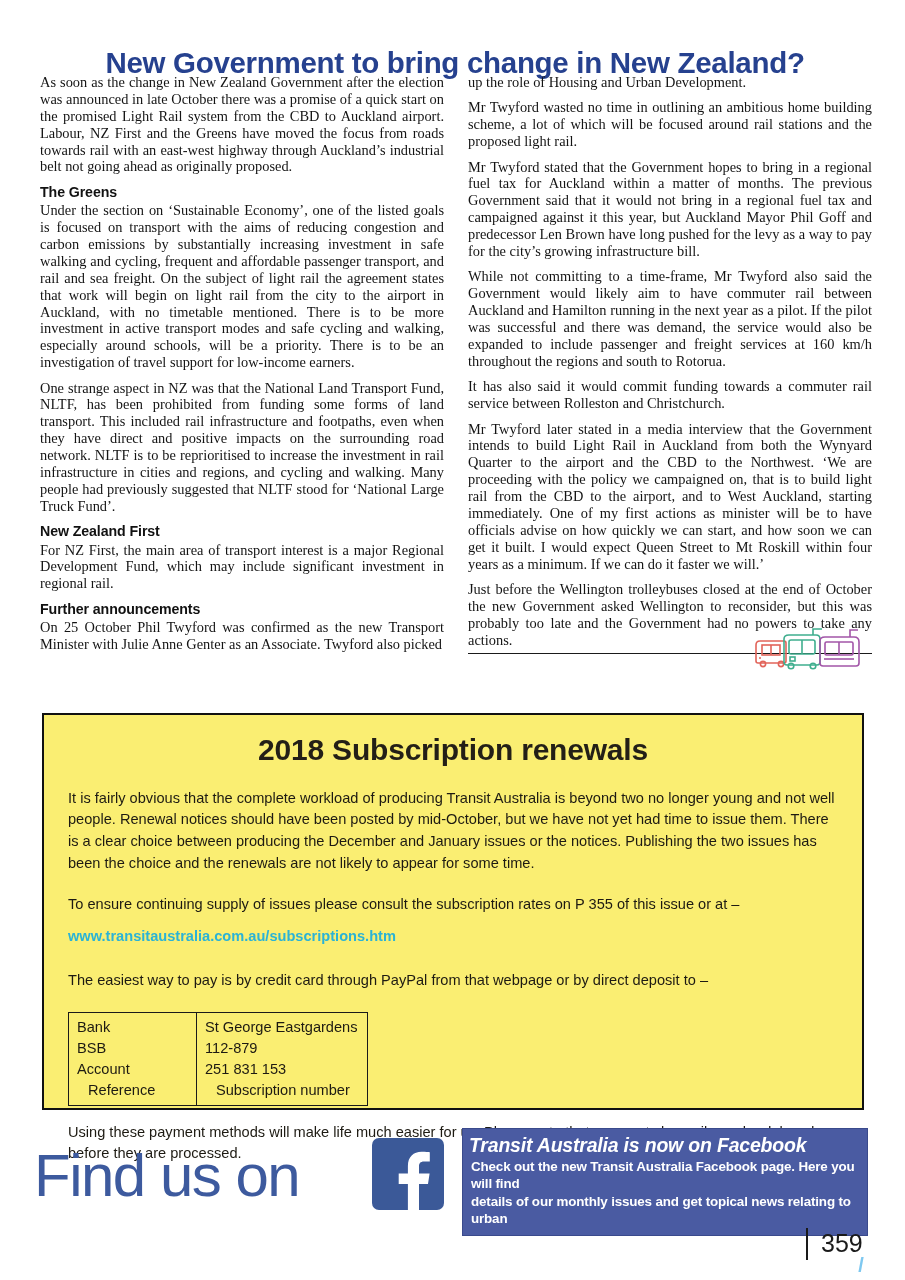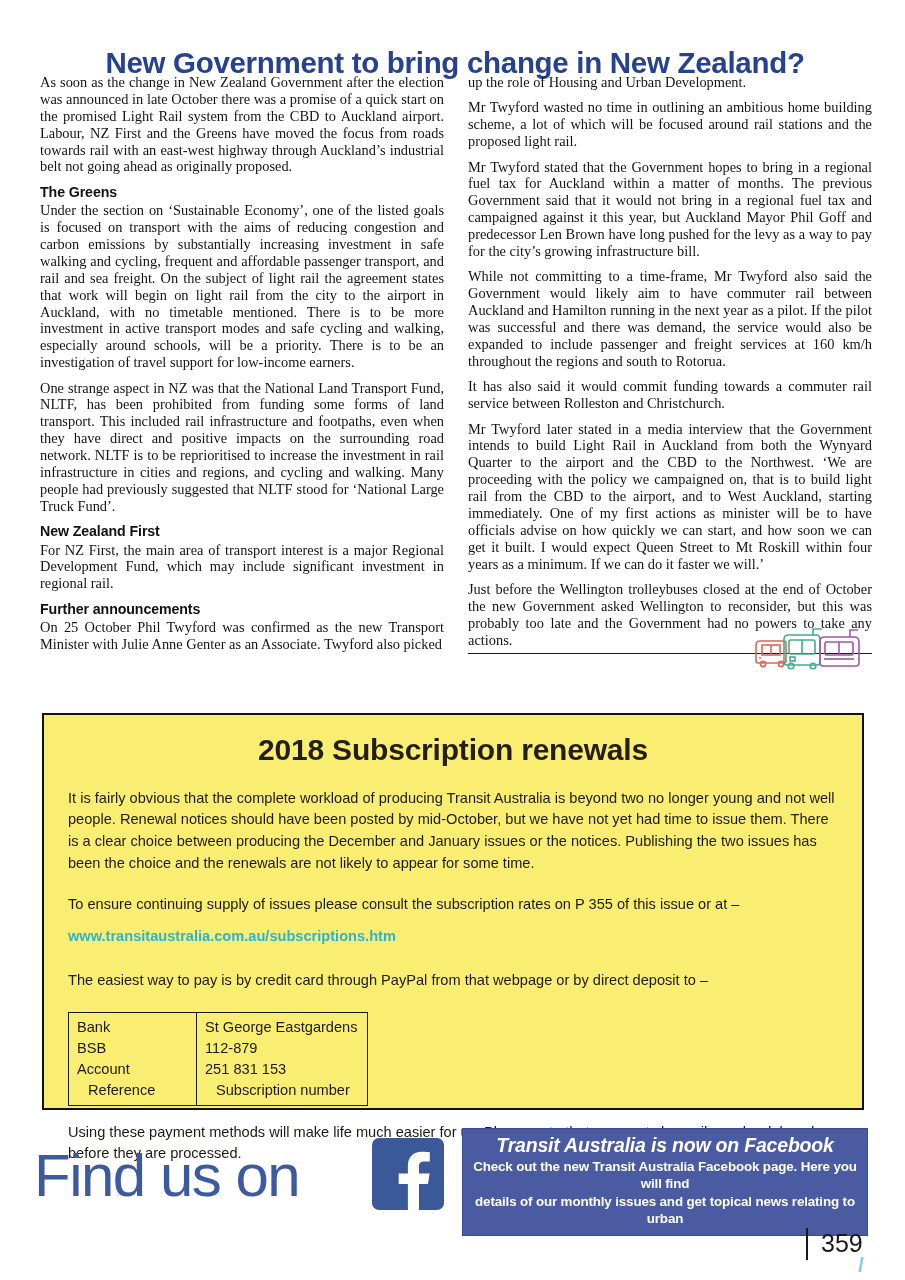--- a/index.html
+++ b/index.html
@@ -186,21 +186,21 @@
   .fb-banner {
     position: absolute;
     left: 462px;
     top: 0px;
     width: 406px;
     height: 108px;
     background: #4A5BA2;
     border: 1.5px solid #3a4a8c;
     color: #ffffff;
     font-family: "Liberation Sans", sans-serif;
-    text-align: center;
+    text-align: left;
     padding: 3px 6px 0 6px;
   }
   .fb-h {
     font-weight: bold;
     font-style: italic;
     font-size: 19.5px;
     line-height: 1.18;
     letter-spacing: -0.2px;
     margin: 2px 0 1px 0;
   }

